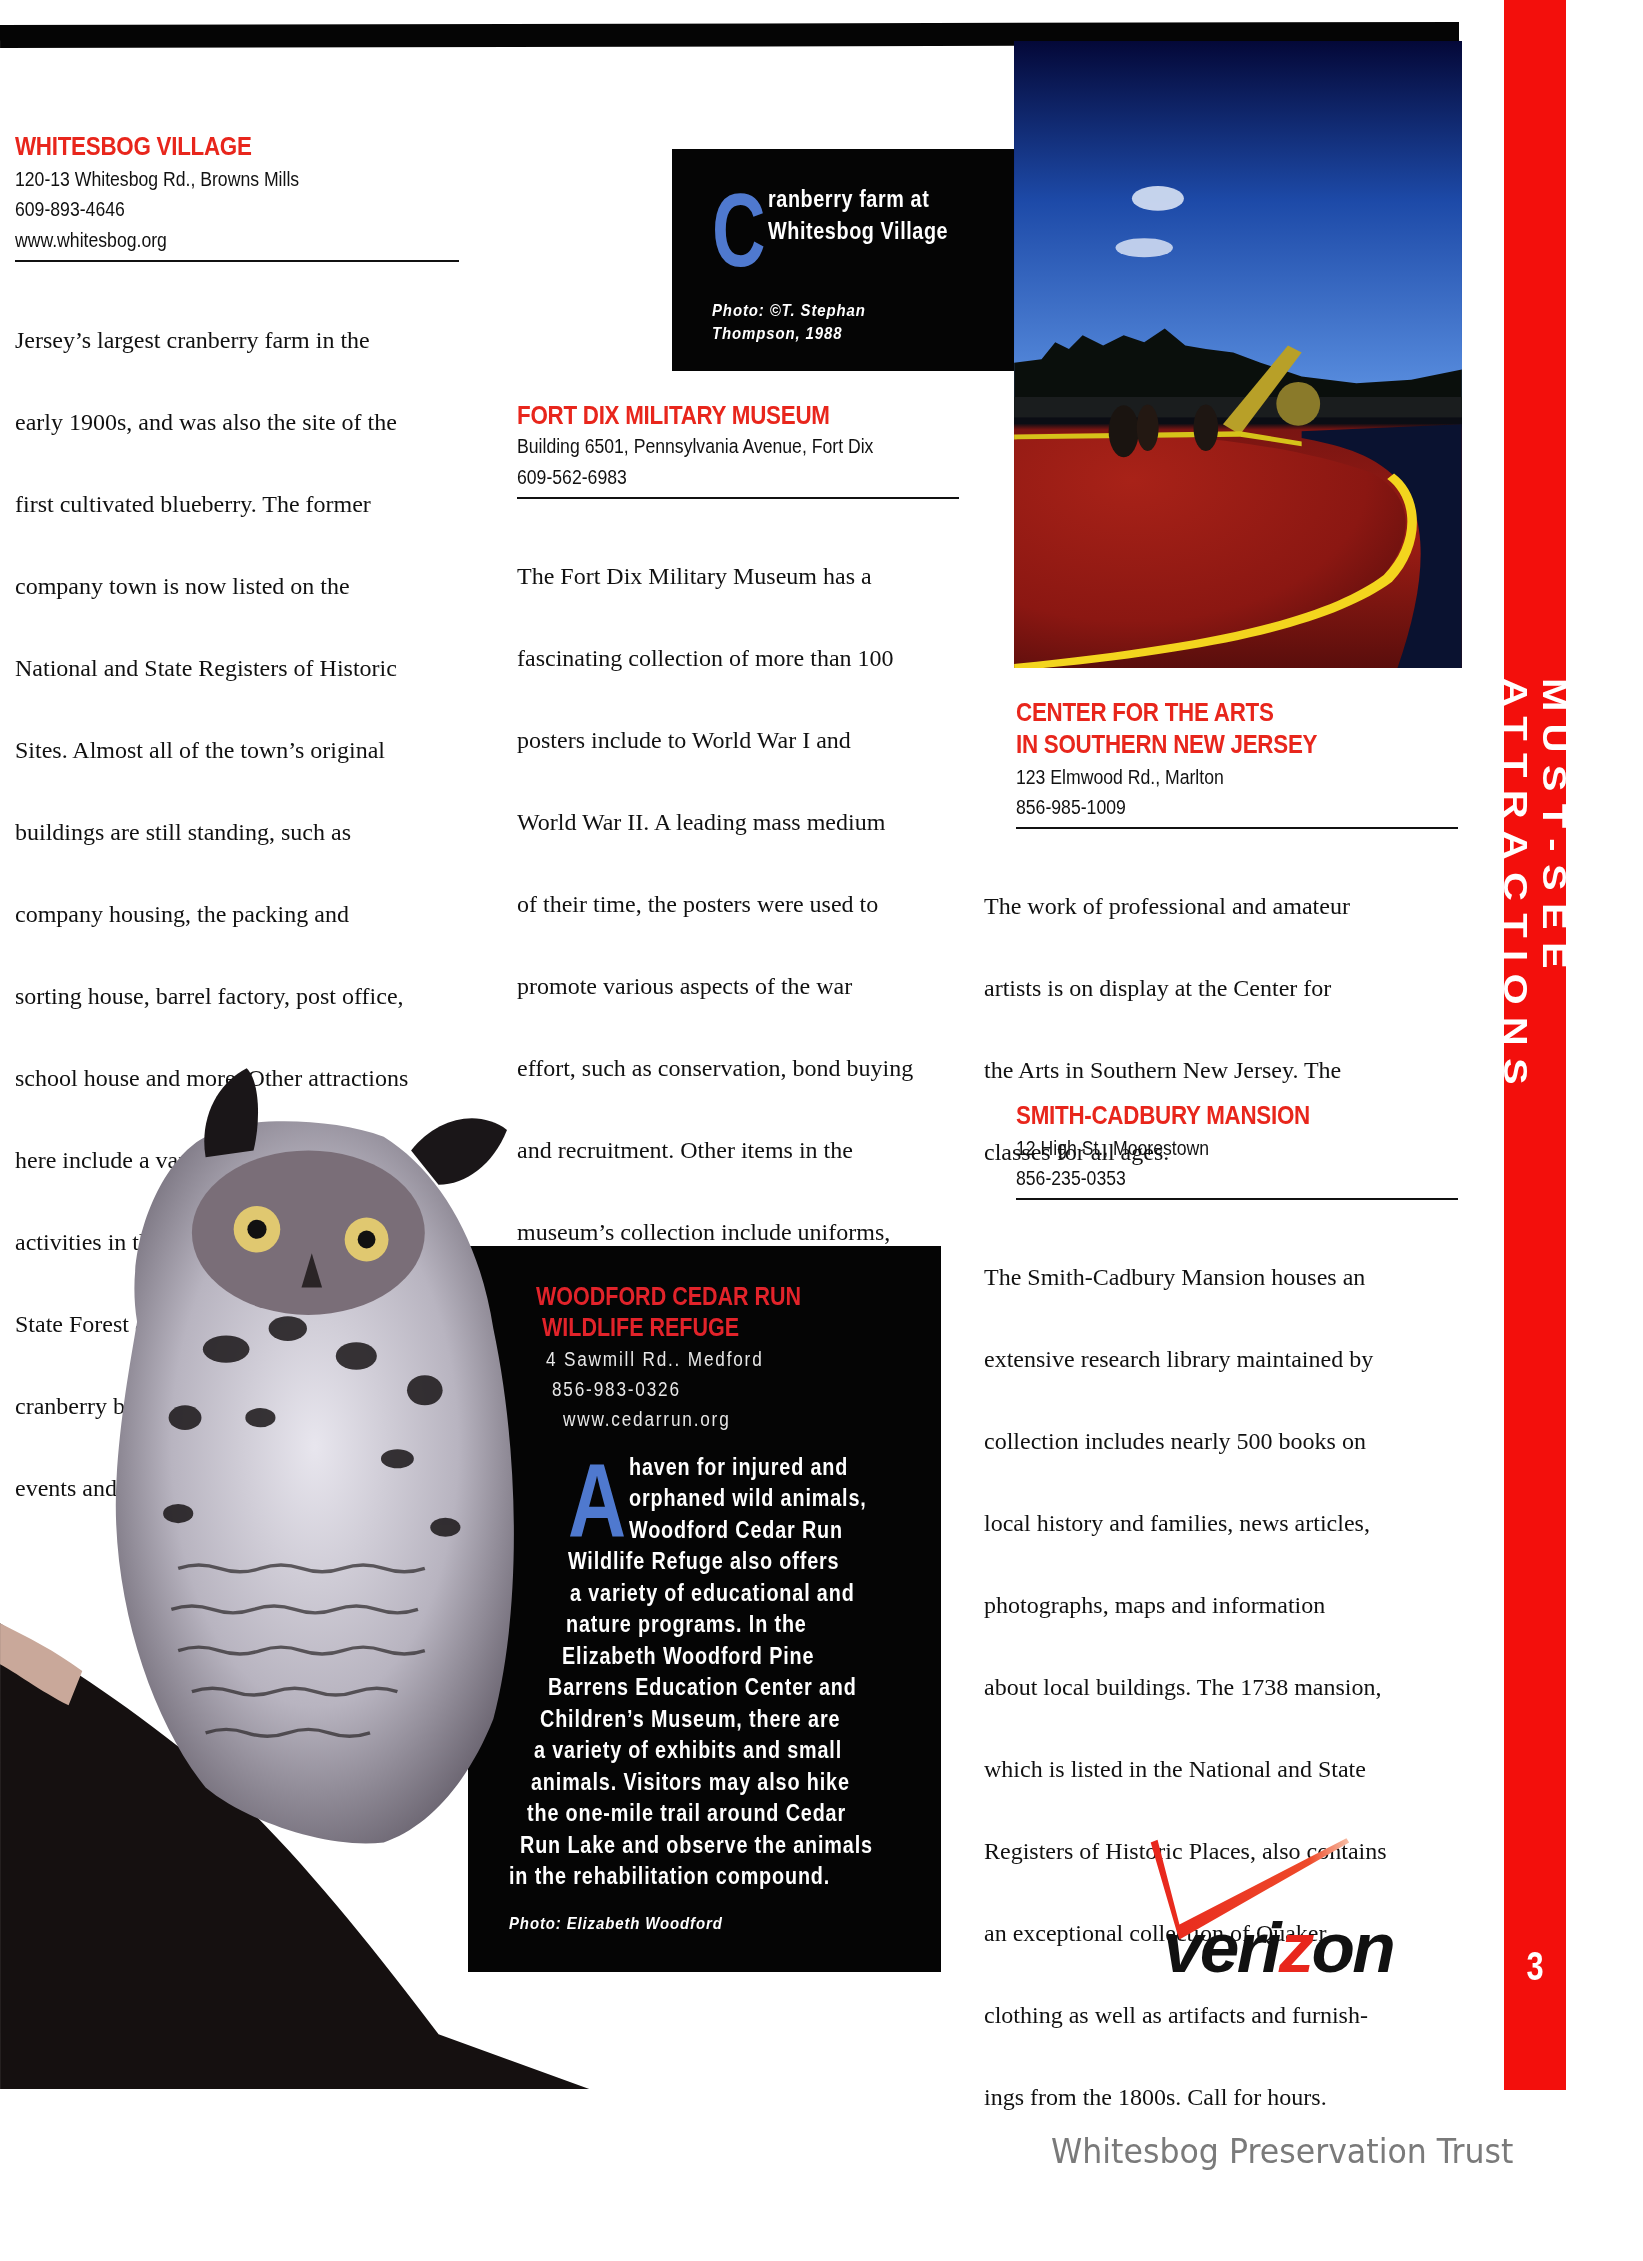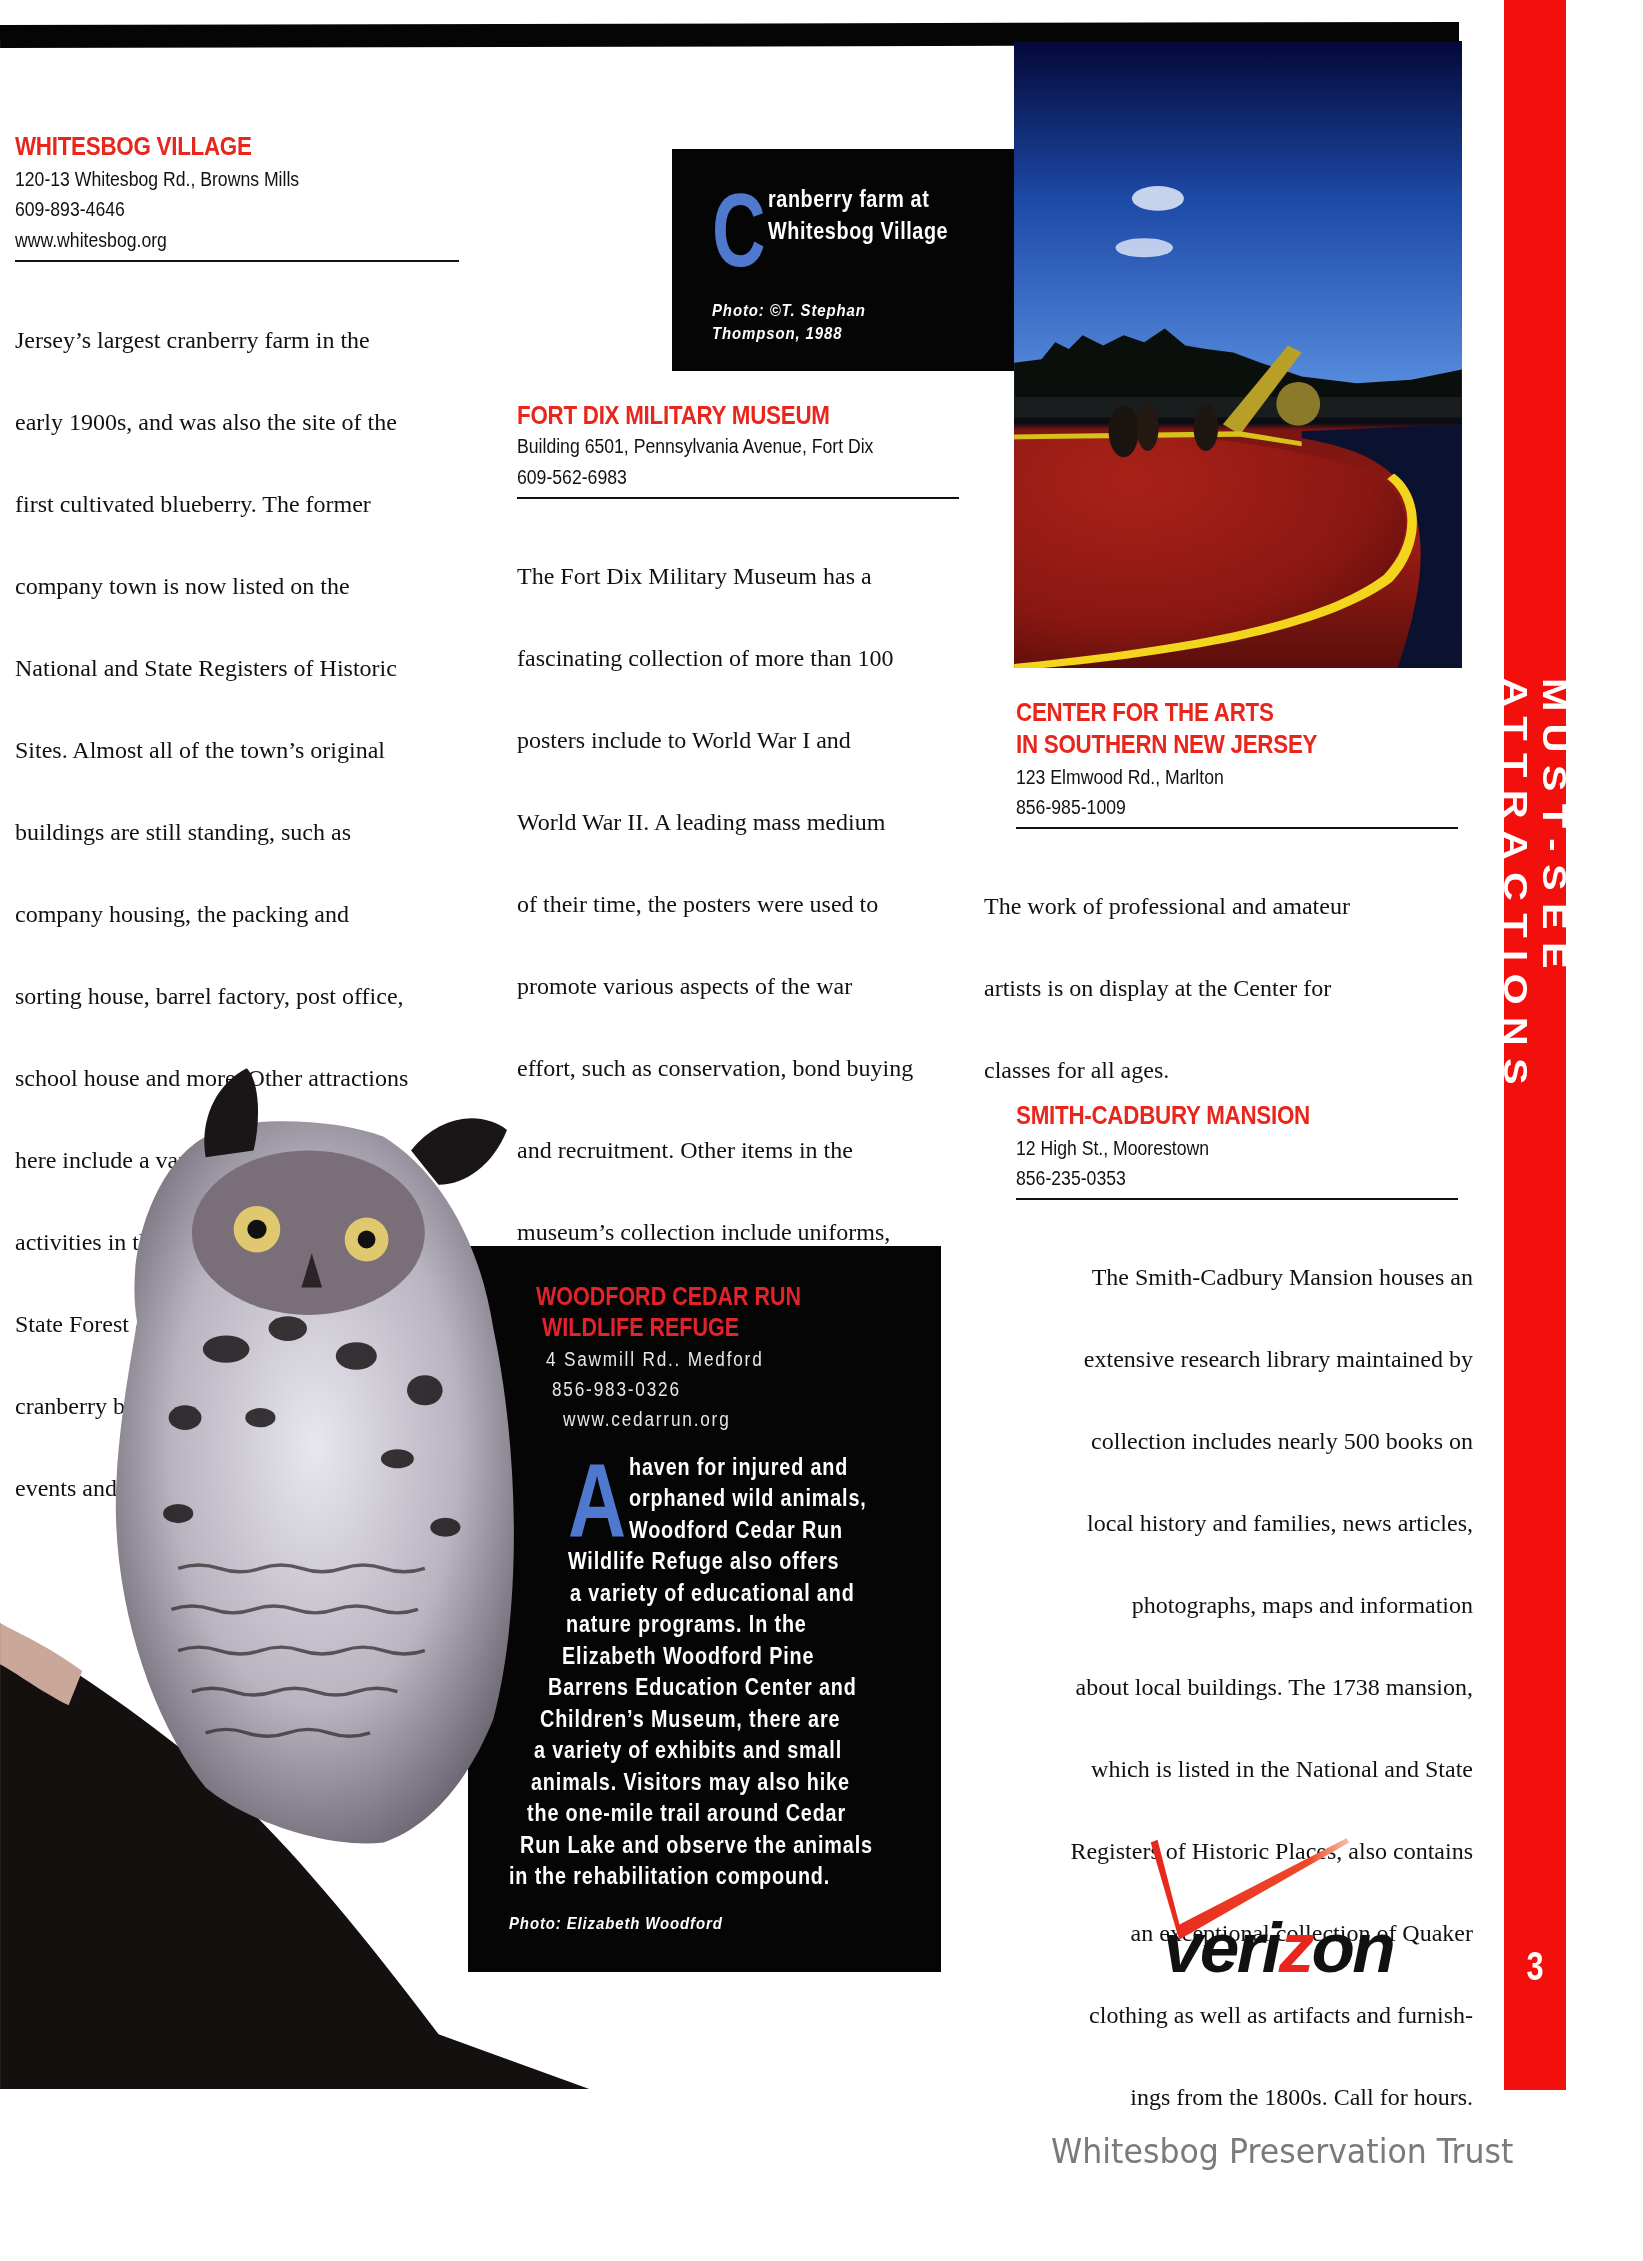--- a/index.html
+++ b/index.html
@@ -165,30 +165,31 @@
 
 <section>
   <div class="abs heading" style="left:1016px; top:697px;">CENTER FOR THE ARTS</div>
   <div class="abs heading" style="left:1016px; top:729px;">IN SOUTHERN NEW JERSEY</div>
   <div class="abs addr" style="left:1016px; top:762px;">123 Elmwood Rd., Marlton</div>
   <div class="abs addr" style="left:1016px; top:792px;">856-985-1009</div>
   <div class="abs rule" style="left:1016px; top:827px; width:442px;"></div>
   <div class="abs body-serif" style="left:984px; top:845px; width:466px;">
     <div>The work of professional and amateur</div>
     <div>artists is on display at the Center for</div>
+    <div>the Arts in Southern New Jersey. The</div>
     <div>classes for all ages.</div>
   </div>
 </section>
 
 <section>
   <div class="abs heading" style="left:1016px; top:1100px;">SMITH-CADBURY MANSION</div>
   <div class="abs addr" style="left:1016px; top:1133px;">12 High St., Moorestown</div>
   <div class="abs addr" style="left:1016px; top:1163px;">856-235-0353</div>
   <div class="abs rule" style="left:1016px; top:1198px; width:442px;"></div>
-  <div class="abs body-serif" style="left:1007px; top:1216px; width:466px;text-align:right;">
+  <div class="abs body-serif" style="left:984px; top:1216px; width:466px;">
     <div>The Smith-Cadbury Mansion houses an</div>
     <div>extensive research library maintained by</div>
     <div>collection includes nearly 500 books on</div>
     <div>local history and families, news articles,</div>
     <div>photographs, maps and information</div>
     <div>about local buildings. The 1738 mansion,</div>
     <div>which is listed in the National and State</div>
     <div>Registers of Historic Places, also contains</div>
     <div>an exceptional collection of Quaker</div>
     <div>clothing as well as artifacts and furnish-</div>

